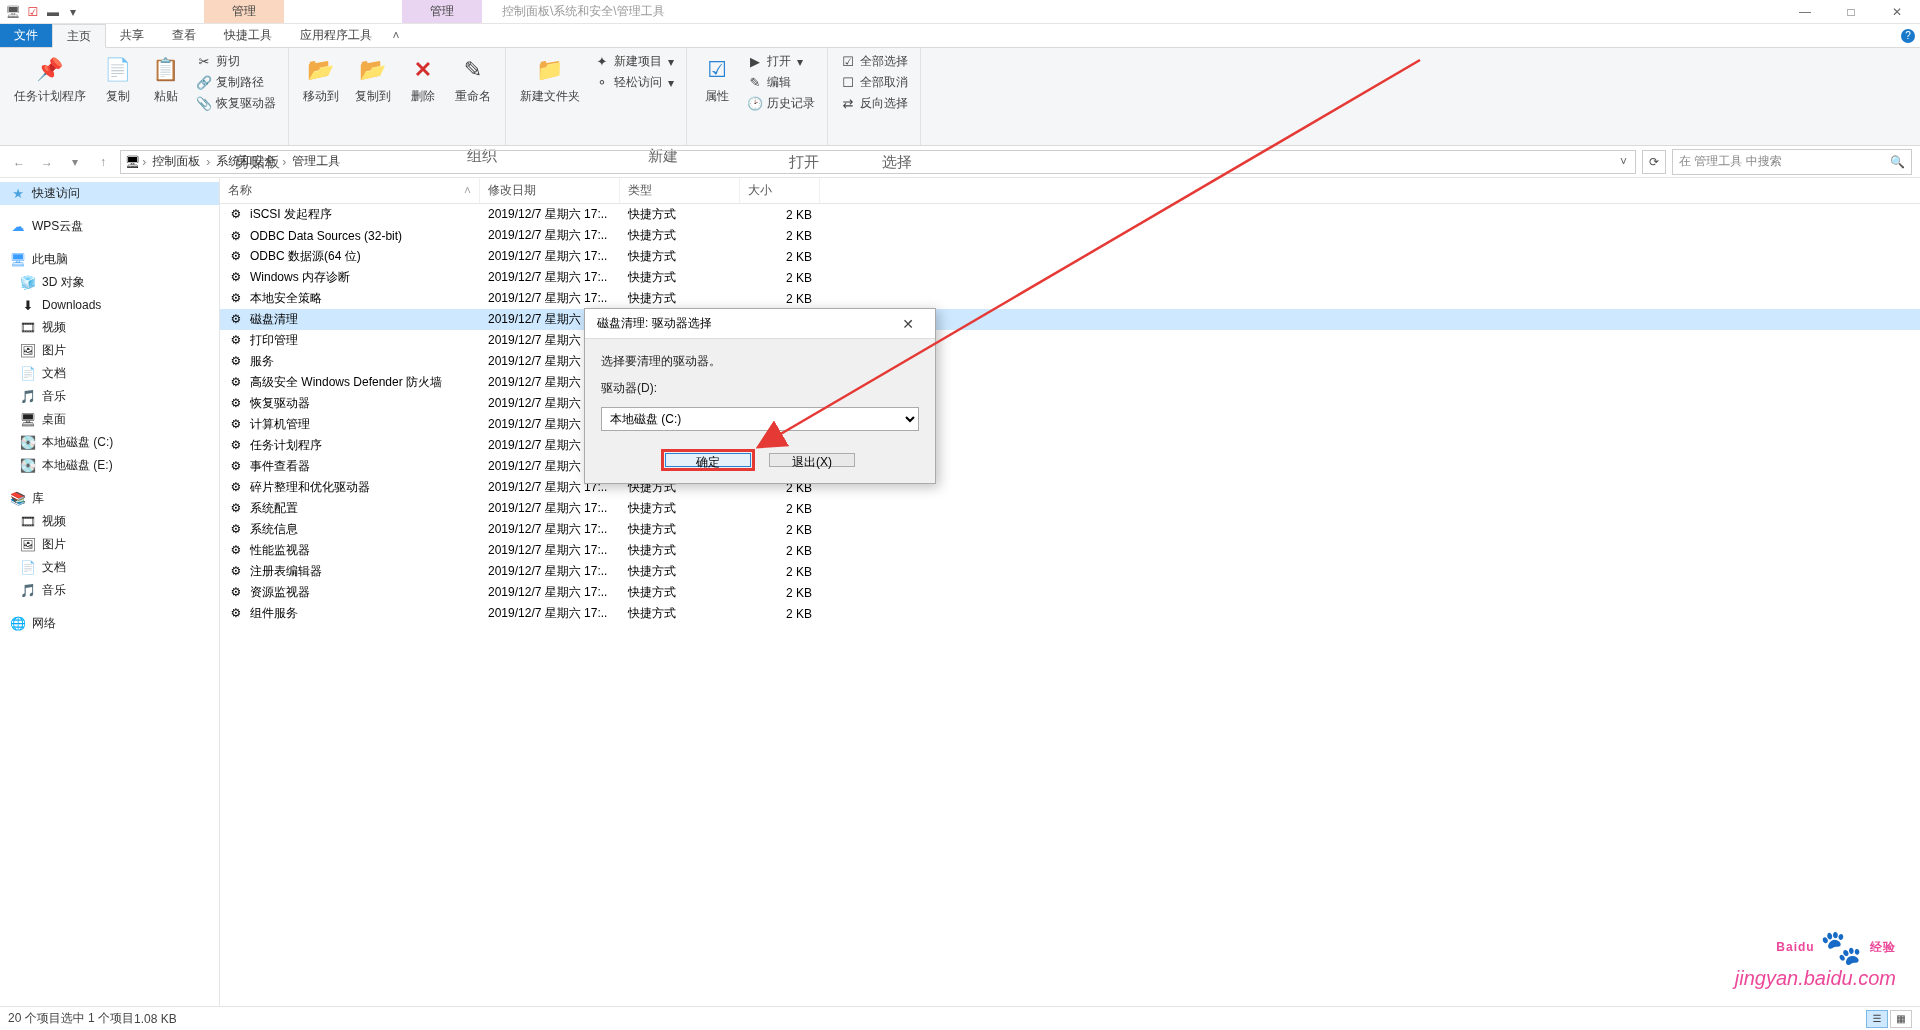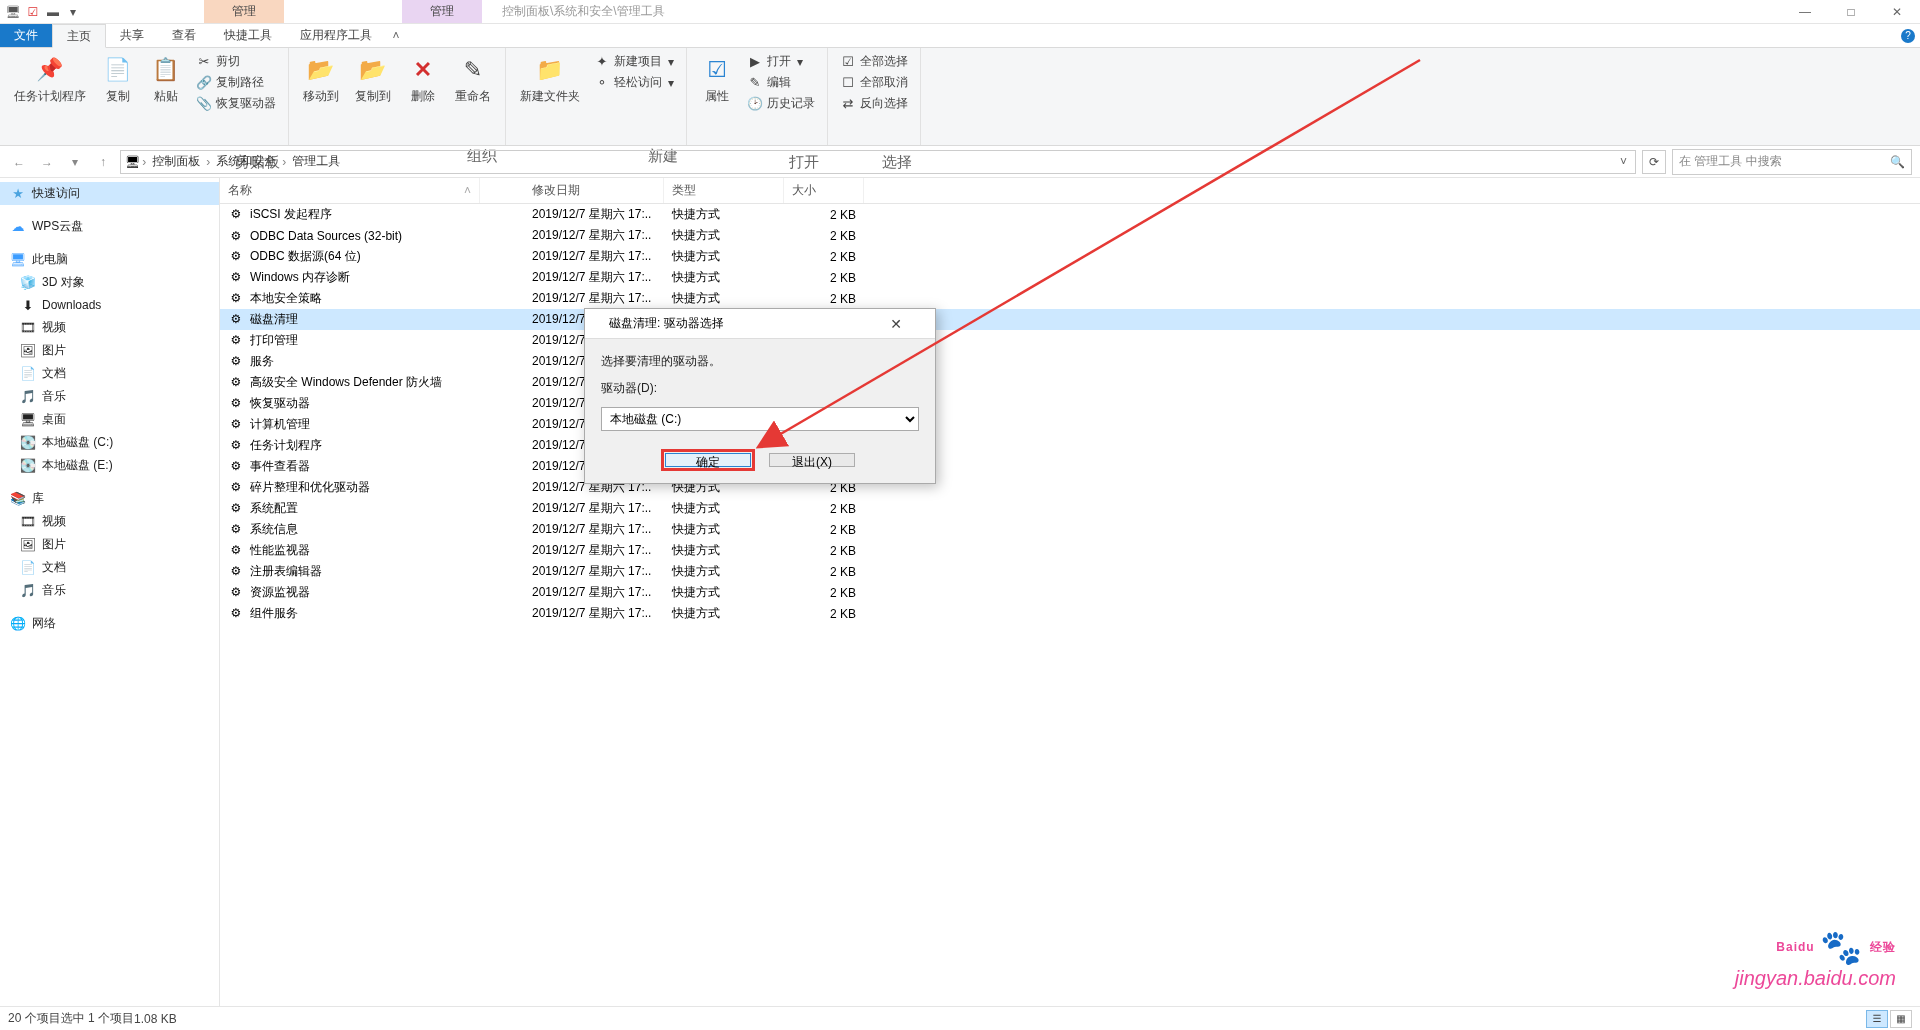--- a/index.html
+++ b/index.html
@@ -58,31 +58,31 @@
 
 .listarea { flex:1; display:flex; flex-direction:column; }
 .colheader { height:26px; display:flex; align-items:center; border-bottom:1px solid #e5e5e5; color:#555; }
 .colheader .col { padding:0 8px; border-right:1px solid #f0f0f0; height:100%; display:flex; align-items:center; gap:4px;}
 .filelist { flex:1; overflow:auto; }
 .row { display:flex; align-items:center; height:21px; }
 .row.sel { background:#cde8ff; }
 .row .cell { padding:0 8px; overflow:hidden; white-space:nowrap; text-overflow:ellipsis; }
 .row .ic { width:16px;height:16px;display:inline-flex;align-items:center;justify-content:center;margin-right:6px;font-size:12px;}
 
-.col-name{width:260px;} .col-date{width:140px;margin-left:44px;} .col-type{width:120px;} .col-size{width:80px; text-align:right;}
+.col-name{width:260px;} .col-date{width:140px;} .col-type{width:120px;} .col-size{width:80px; text-align:right;}
 
 
 .statusbar { height:24px; border-top:1px solid #e5e5e5; display:flex; align-items:center; padding:0 8px; color:#444; }
 .statusbar .viewbtns{ margin-left:auto; display:flex; gap:2px;}
 .statusbar .viewbtns span{ width:22px;height:18px;border:1px solid #ccc;display:flex;align-items:center;justify-content:center;font-size:10px;}
 .statusbar .viewbtns span.active{ background:#cde8ff; border-color:#7ab8e8;}
 
 
 .dialog { position:absolute; left:584px; top:308px; width:352px; background:#f0f0f0; border:1px solid #aaa; box-shadow:3px 3px 12px rgba(0,0,0,.25); }
-.dialog .dtitle { height:30px; background:#fff; display:flex; align-items:center; padding:0 24px; border-bottom:1px solid #ddd; }
+.dialog .dtitle { height:30px; background:#fff; display:flex; align-items:center; padding:0 12px; border-bottom:1px solid #ddd; }
 .dialog .dtitle .x { margin-left:auto; width:30px; text-align:center; font-size:14px; color:#444;}
 .dialog .dbody { padding:14px 16px 16px 16px; }
 .dialog .dbody p { margin-bottom:10px; color:#222; }
 .dialog select { width:100%; height:24px; border:1px solid #aaa; background:#fff; padding:0 4px; }
 .dialog .dbtns { display:flex; gap:18px; justify-content:center; margin-top:22px; }
 .dialog button { width:86px; height:14px; background:#e9e9e9; border:1px solid #adadad; }
 .dialog button.primary { outline:3px solid #e53935; outline-offset:1px; border:1px solid #2a84d2; background:#e5f1fb; }
 
 
 .arrow-svg { position:absolute; left:0; top:0; pointer-events:none; }

